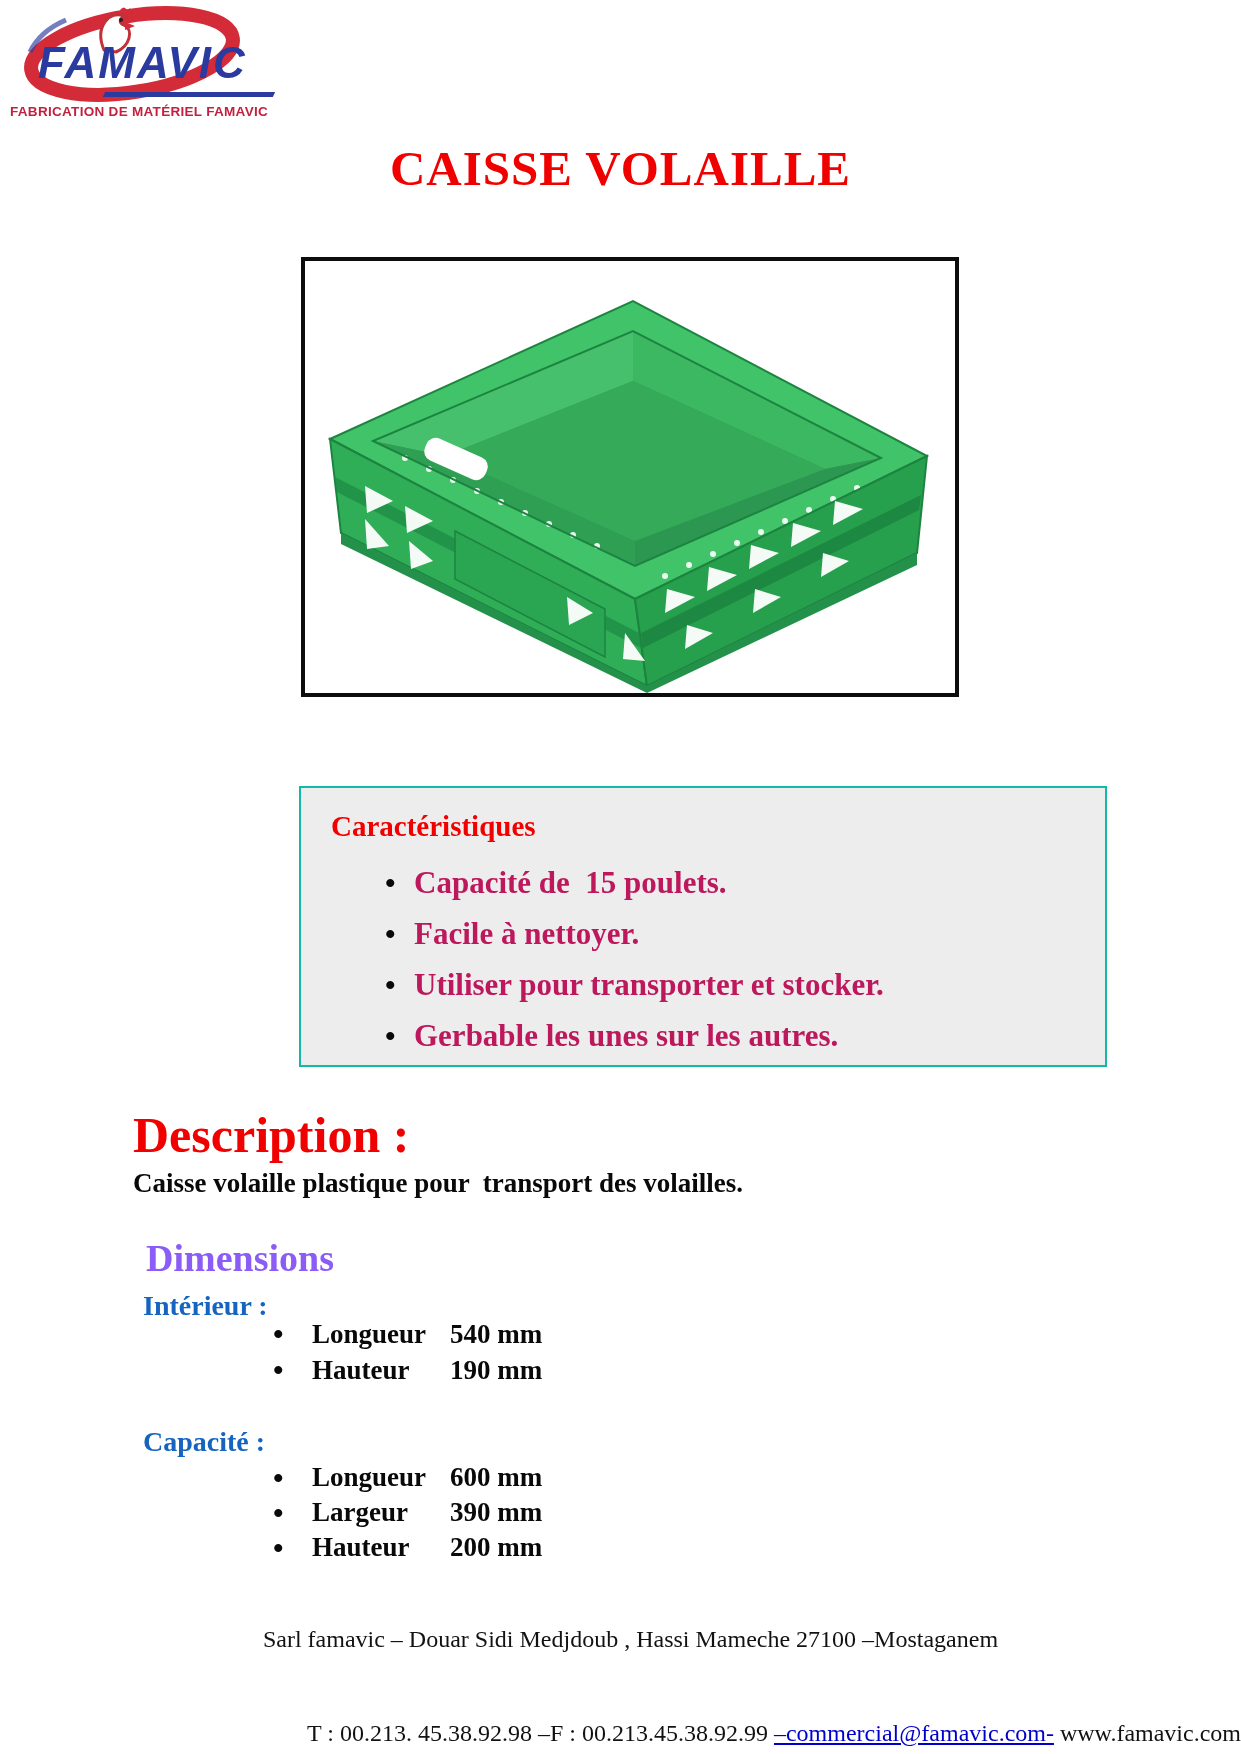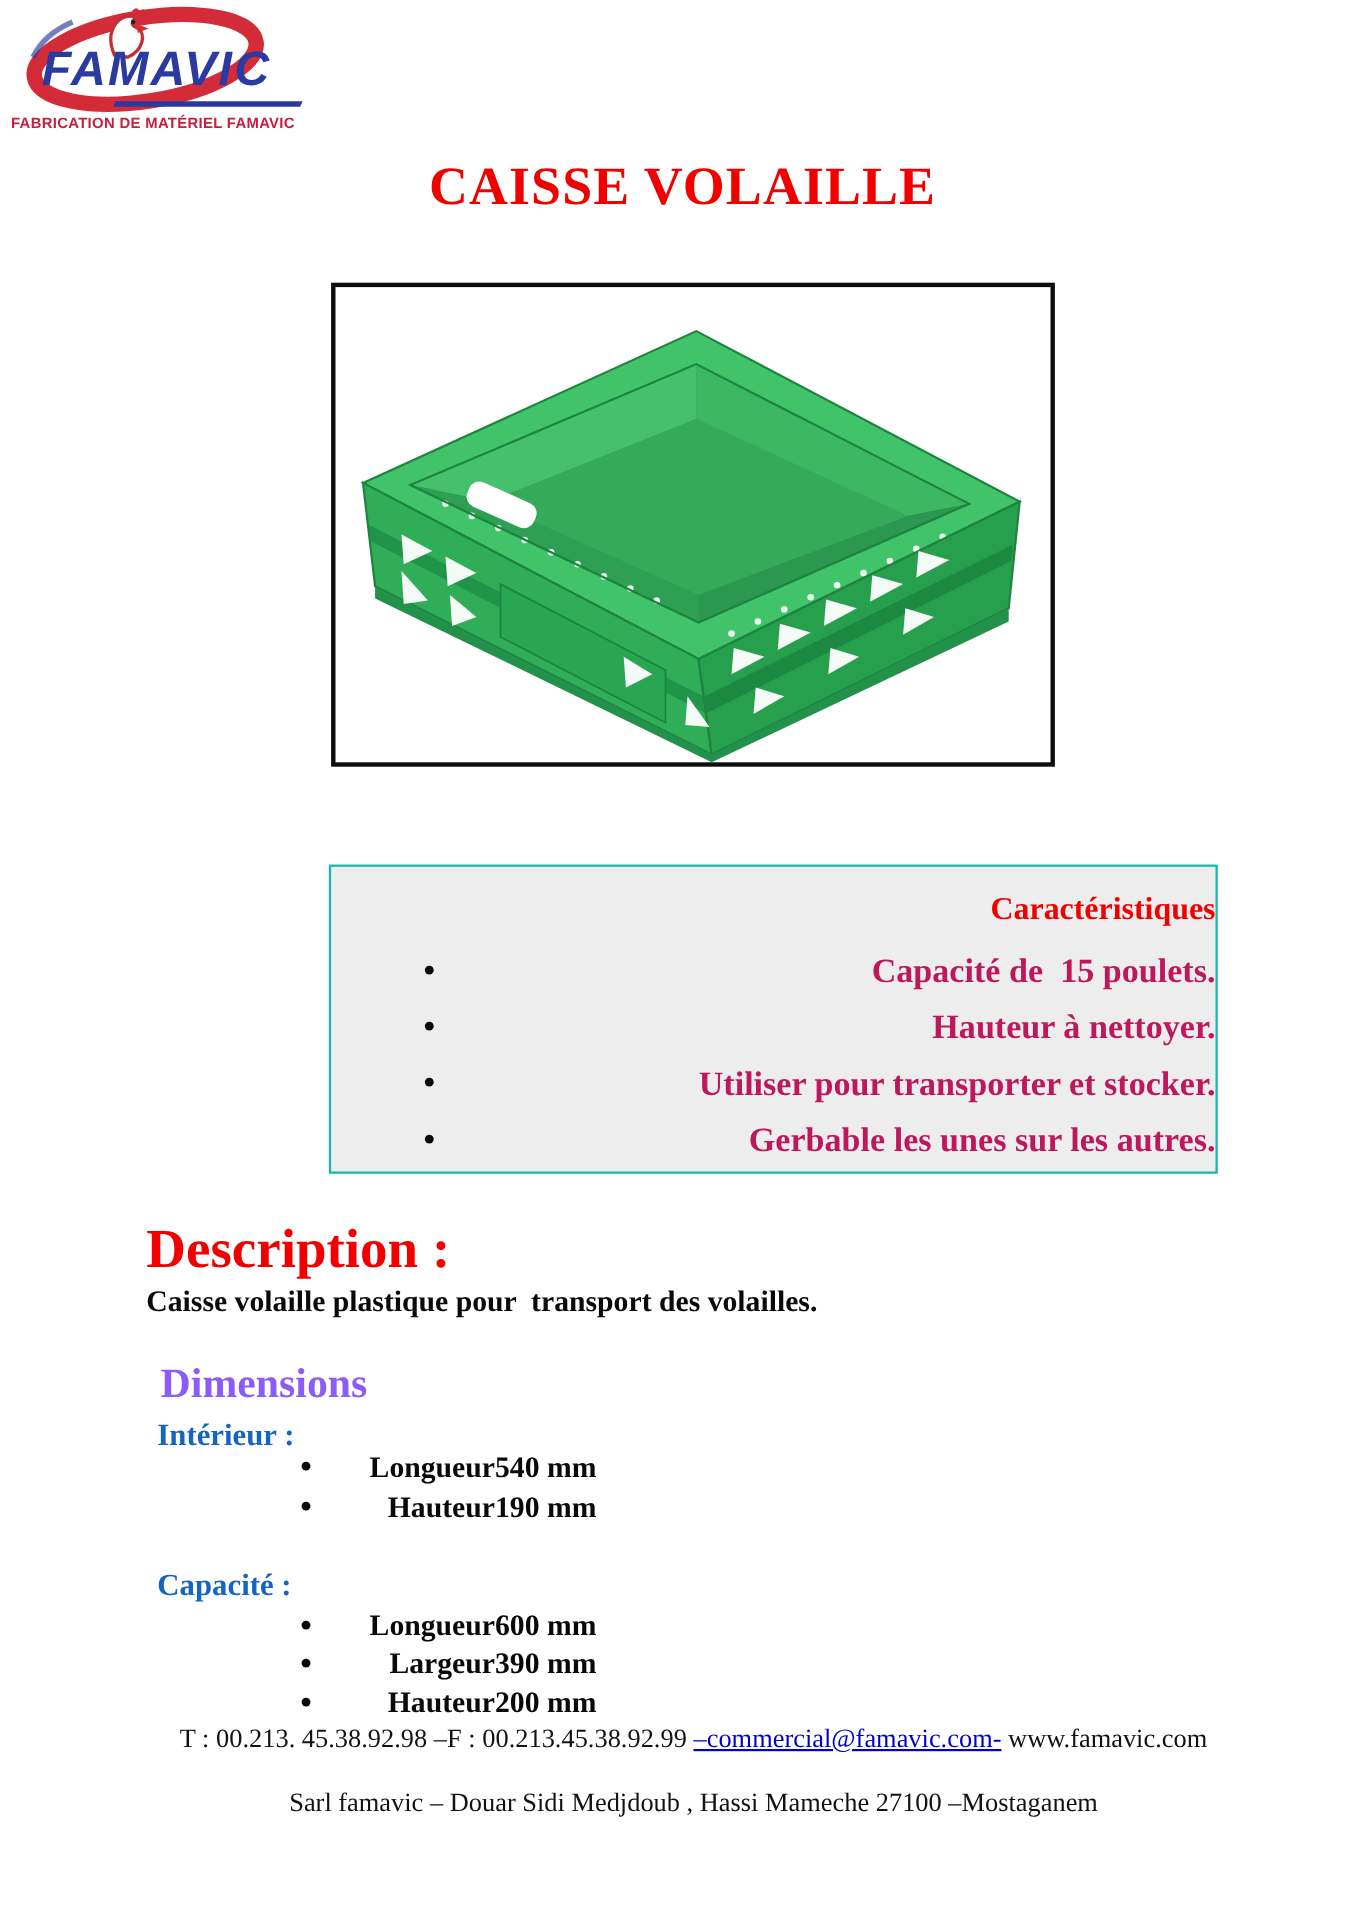--- a/index.html
+++ b/index.html
@@ -3,21 +3,21 @@
 <meta charset="utf-8">
 <style>
   html,body{margin:0;padding:0;background:#ffffff;}
   .page{
     position:relative;
     width:1241px;height:1754px;
     background:#ffffff;
     font-family:"Liberation Serif", serif;
     overflow:hidden;
   }
-  .abs{position:absolute;text-align:right;}
+  .abs{position:absolute;}
 
   
   .logo{left:8px;top:4px;width:260px;height:118px;}
   .logo-svg{position:absolute;left:0;top:0;}
   .brand{
     position:absolute;left:30px;top:34px;
     font-family:"Liberation Sans", sans-serif;
     font-style:italic;font-weight:bold;
     font-size:44px;letter-spacing:2px;
     color:#2b3a9e;
@@ -107,21 +107,21 @@
   }
   .dim-label{display:inline-block;width:138px;}
   .dim-value{display:inline-block;}
 
   
   .footer1{
     left:20px;top:1626px;width:1221px;text-align:center;
     font-size:24px;color:#121212;
   }
   .footer2{
-    left:20px;top:1568px;width:1221px;text-align:center;
+    left:20px;top:1720px;width:1221px;text-align:right;
     font-size:24px;color:#121212;
   }
   .footer-link{
     color:#0000cc;text-decoration:underline;cursor:pointer;
   }
 </style>
 </head>
 <body>
 
 <div class="page">
@@ -211,21 +211,21 @@
       </g>
 
       <polygon points="68,180 328,70 576,197 330,305" fill="none" stroke="#1d8440" stroke-width="2"></polygon>
     </svg>
   </div>
 
   <div class="abs char-box">
     <div class="char-heading">Caractéristiques</div>
     <ul class="char-list">
       <li>Capacité de  15 poulets.</li>
-      <li>Hauteur à nettoyer.</li>
+      <li>Facile à nettoyer.</li>
       <li>Utiliser pour transporter et stocker.</li>
       <li>Gerbable les unes sur les autres.</li>
     </ul>
   </div>
 
   <div class="abs desc-heading">Description :</div>
   <div class="abs desc-text">Caisse volaille plastique pour  transport des volailles.</div>
 
   <div class="abs dims-heading">Dimensions</div>
 

